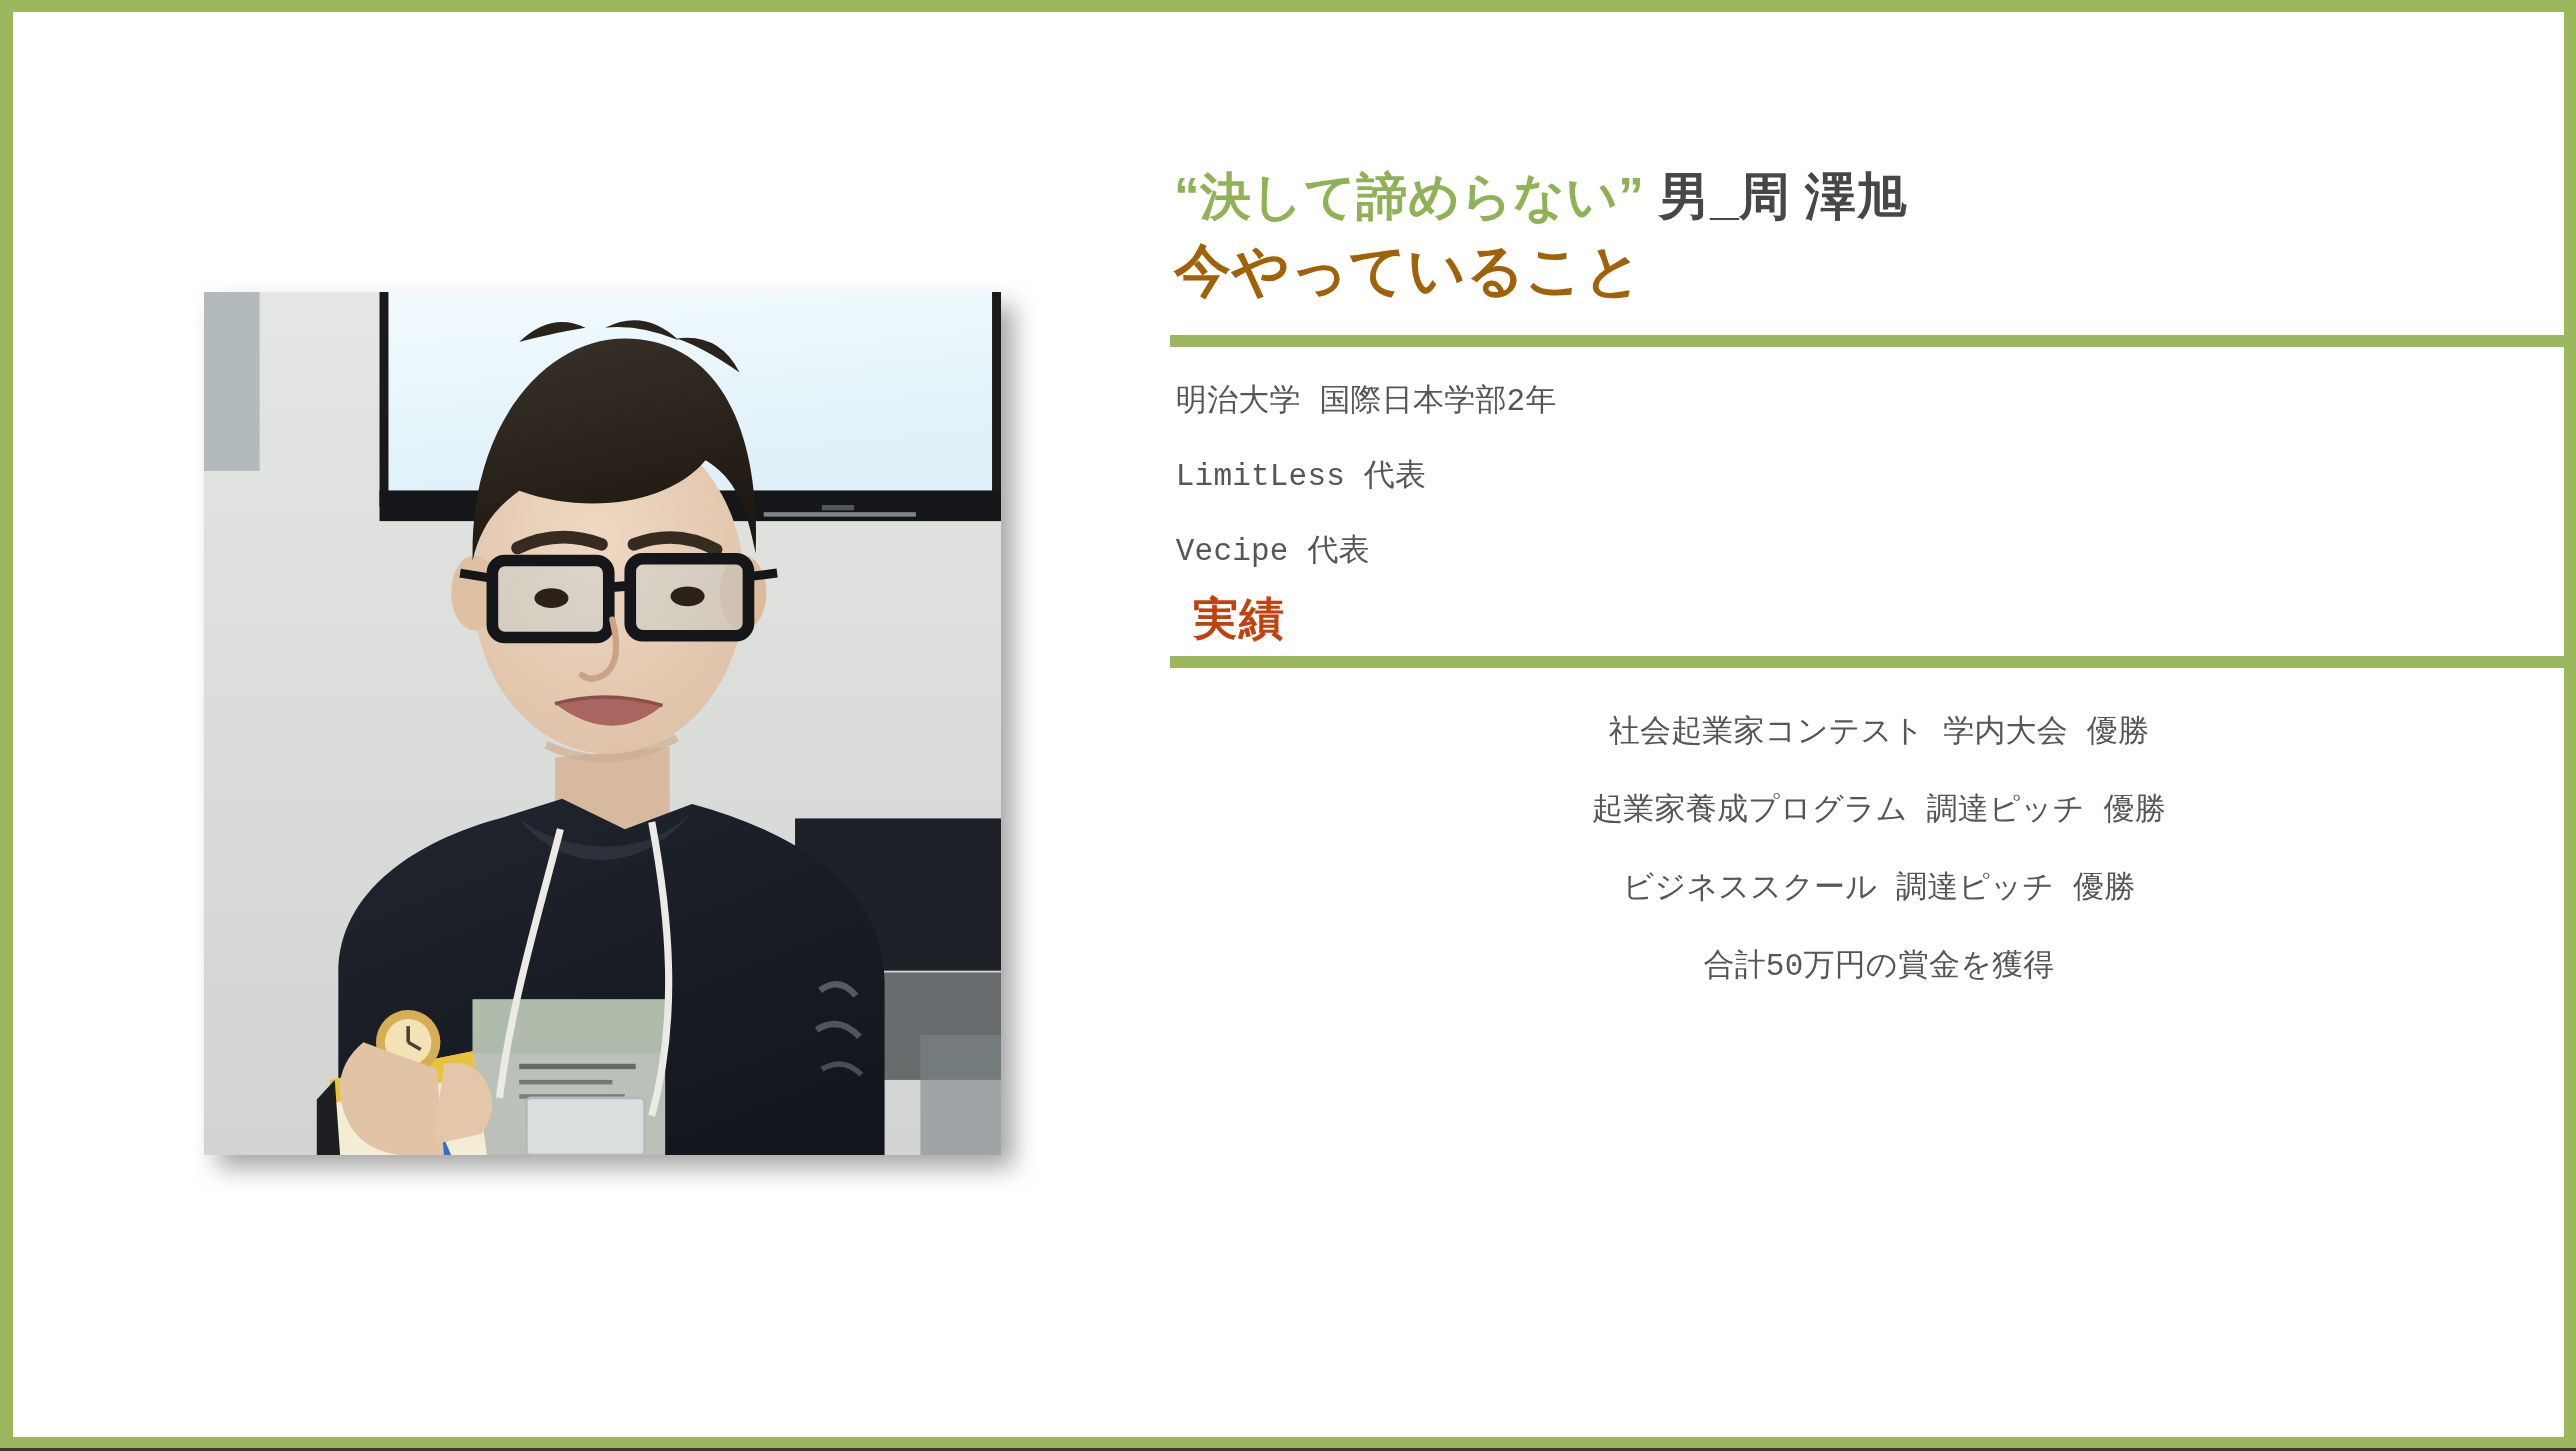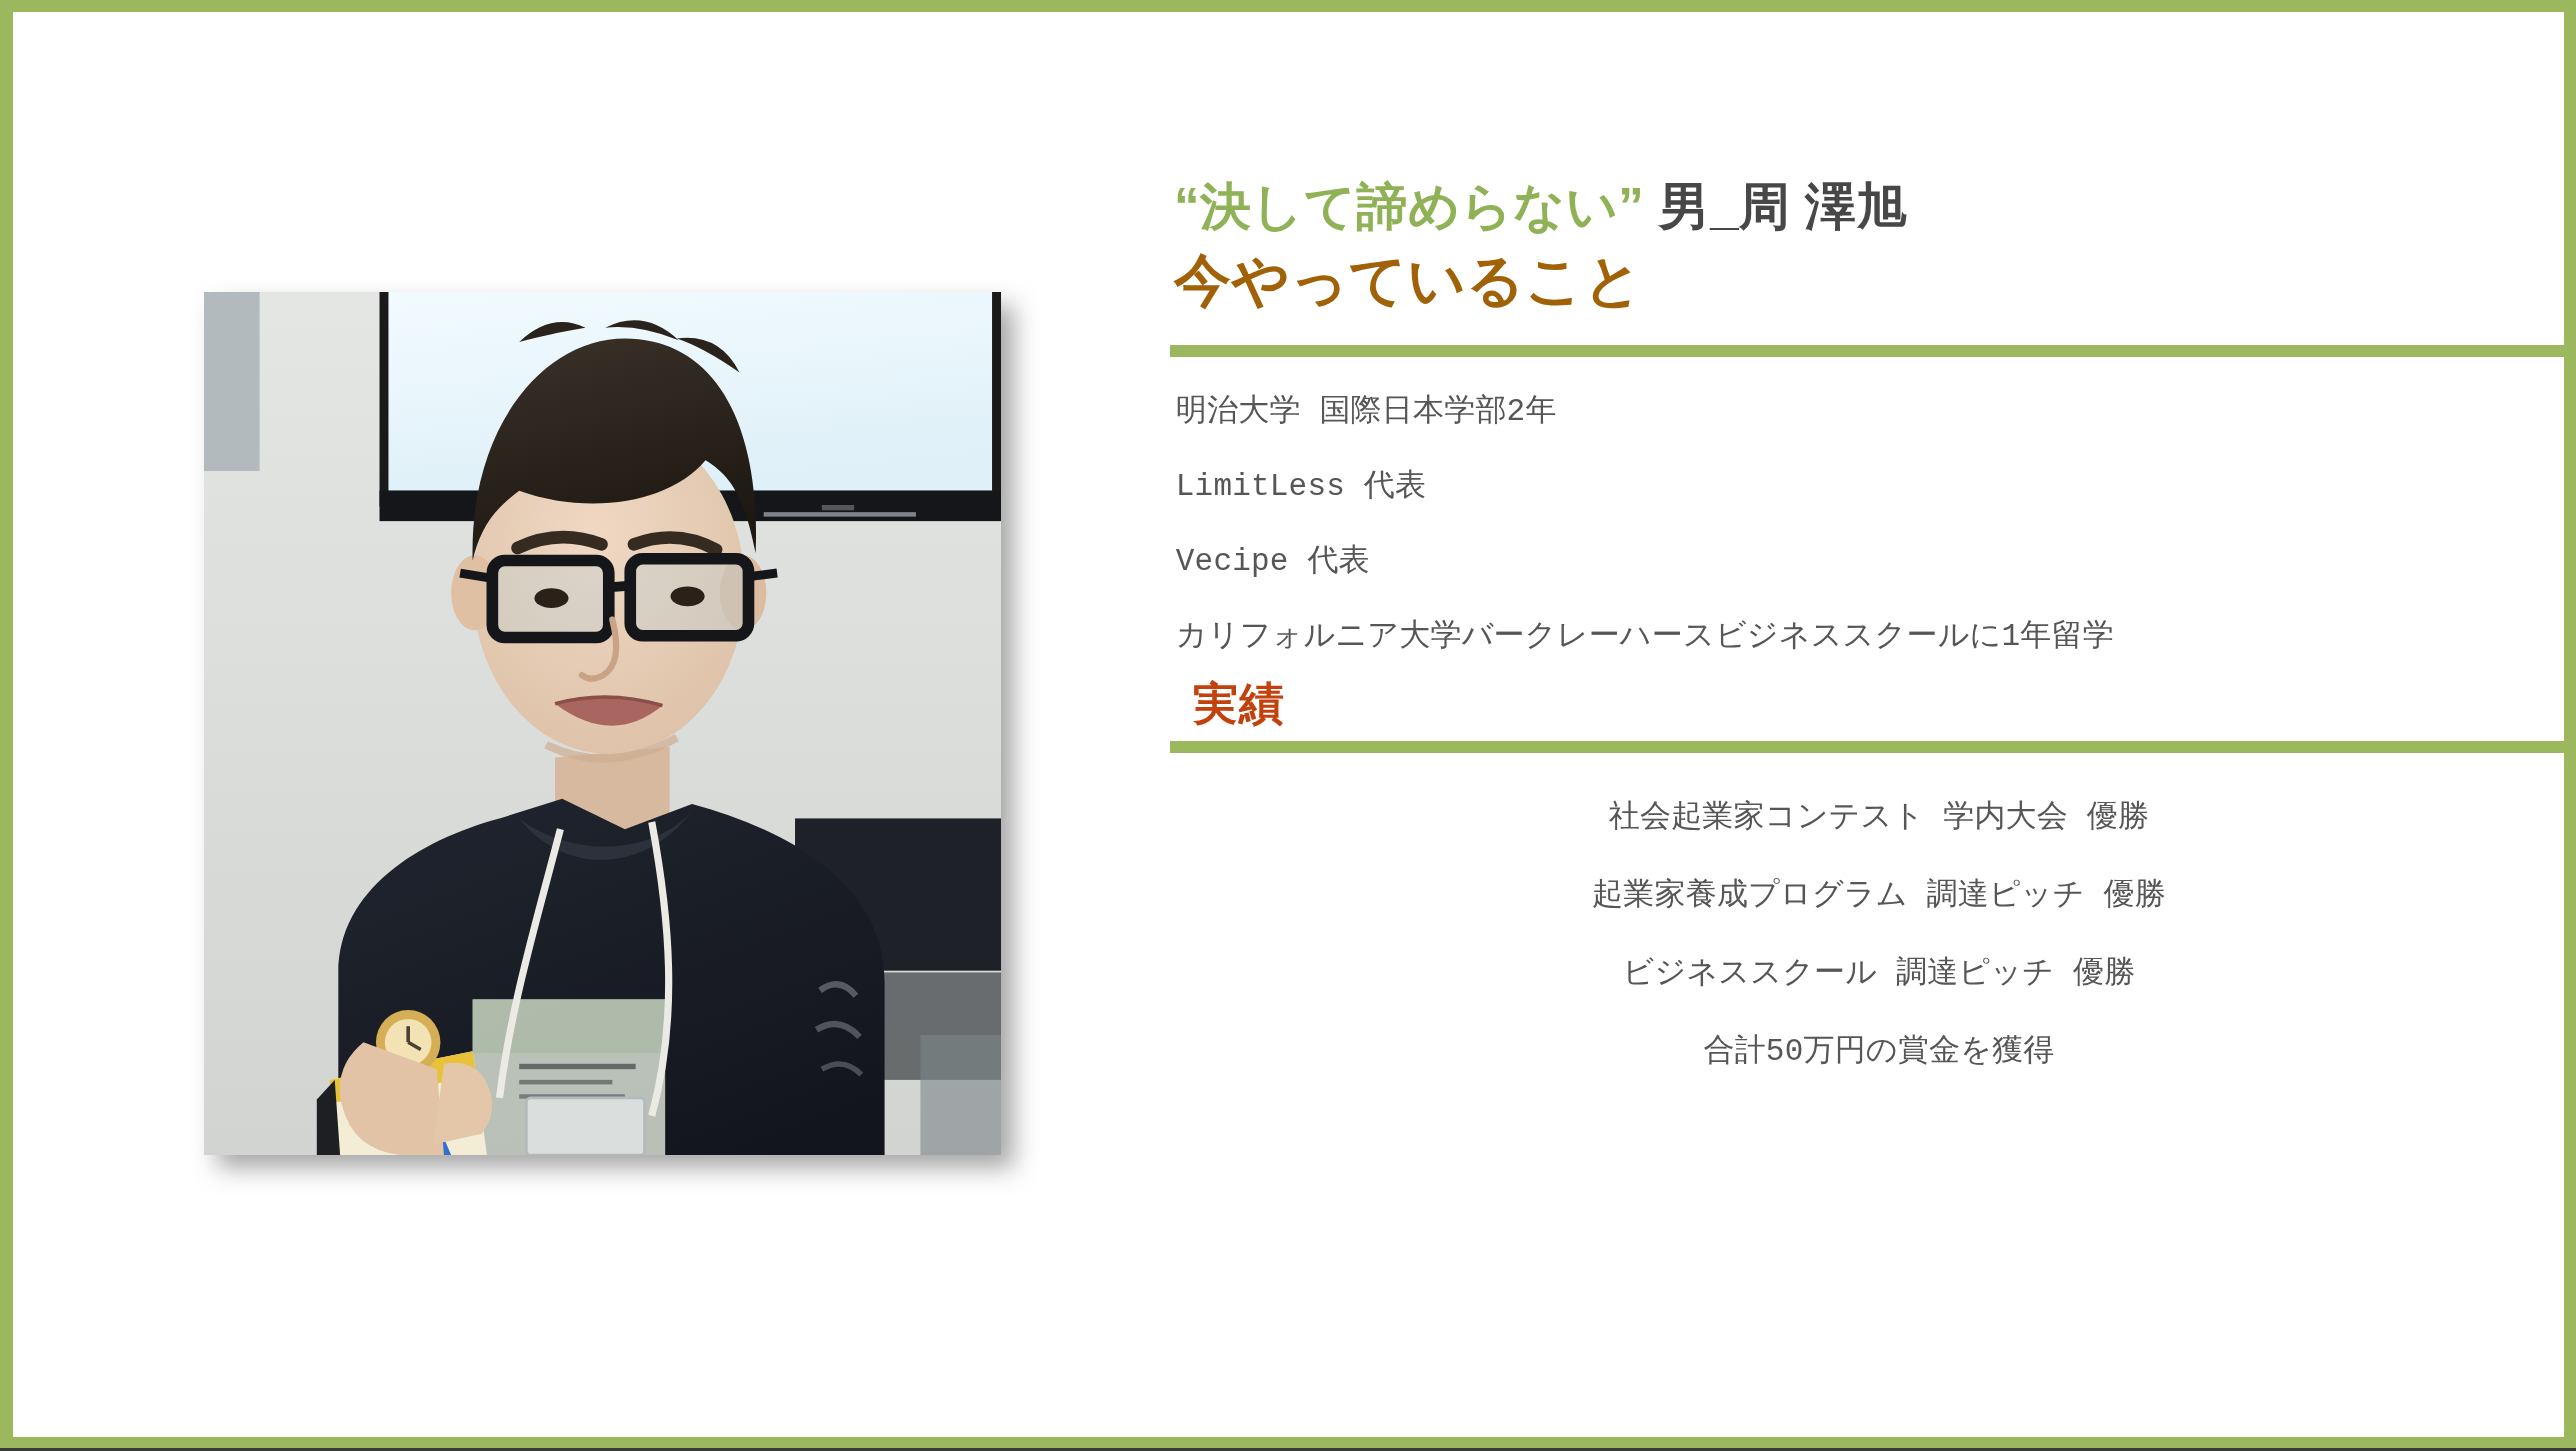--- a/index.html
+++ b/index.html
@@ -48,21 +48,21 @@
     box-shadow: 12.5px 12.5px 23px rgba(90,90,90,0.55);
     overflow: hidden;
     background: #cfd6d8;
   }
   #photo-svg { display: block; width: 797px; height: 863px; }
 
   
   #content {
     position: absolute;
     left: 1174px;
-    top: 174px;
+    top: 164px;
     width: 1402px;
   }
 
   .title-block { margin: 0; padding: 0; }
 
   .title-line1 {
     font-size: 51px;
     font-weight: bold;
     line-height: 1.28;
     letter-spacing: 0.4px;
@@ -258,21 +258,20 @@
       </div>
       <div class="title-line2">今やっていること</div>
     </div>
 
     <div class="divider divider-1"></div>
 
     <ul class="body-list" id="now-list">
       <li>明治大学 国際日本学部2年</li>
       <li>LimitLess 代表</li>
       <li>Vecipe 代表</li>
-      <li>カリフォルニア大学バークレーハースビジネススクールに1年留学</li>
     </ul>
 
     <div class="section-heading">実績</div>
 
     <div class="divider divider-2"></div>
 
     <ul class="body-list" id="ach-list">
       <li>社会起業家コンテスト 学内大会 優勝</li>
       <li>起業家養成プログラム 調達ピッチ 優勝</li>
       <li>ビジネススクール 調達ピッチ 優勝</li>

